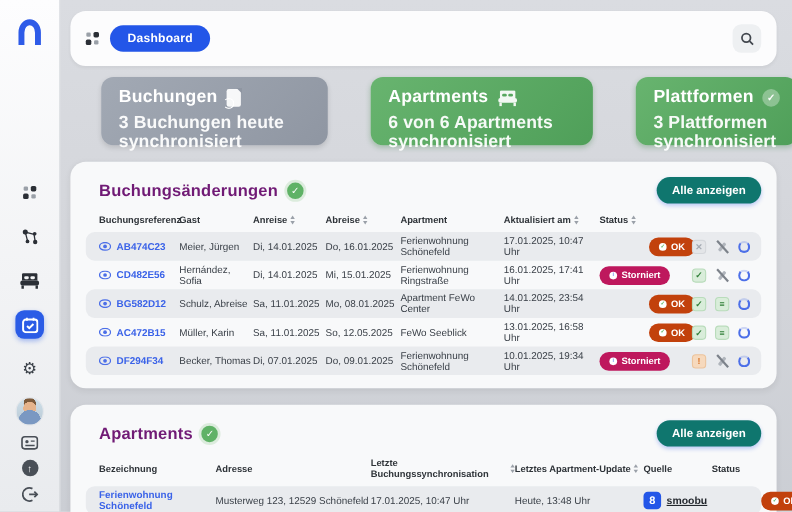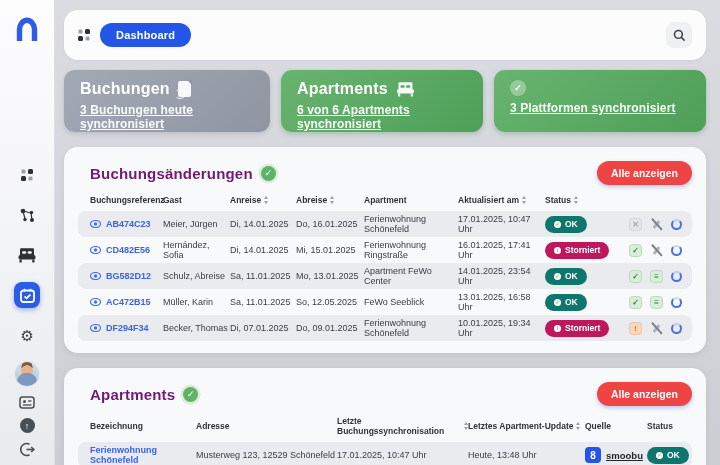--- a/index.html
+++ b/index.html
@@ -34,54 +34,54 @@
   .search-btn{margin-left:auto;width:26px;height:26px;border-radius:8px;background:#eef0f2;display:flex;align-items:center;justify-content:center;cursor:pointer;}
   
   .gridic{display:grid;grid-template-columns:5px 5px;grid-template-rows:5px 5px;gap:2px;}
   .gridic i{border-radius:1.5px;}
   .gridic i:nth-child(1){background:#9aa0a8;transform:scale(.8);}
   .gridic i:nth-child(2){background:#2b2f36;}
   .gridic i:nth-child(3){background:#2b2f36;}
   .gridic i:nth-child(4){background:#9aa0a8;transform:scale(.8);}
   
   .cards{display:flex;gap:11px;margin-top:10px;}
-  .card{height:62px;border-radius:11px;padding:10px 16px;color:#fff;cursor:pointer;}
+  .card{height:62px;border-radius:11px;padding:10px 16px;color:#fff;cursor:pointer;margin-left:28px;}
   .card.gray{flex:0 0 206px;background:linear-gradient(135deg,#a2a9b4,#8f96a2);box-shadow:0 2px 5px rgba(0,0,0,.12);}
   .card.green{background:linear-gradient(135deg,#68b46f,#4f9f59);box-shadow:0 2px 5px rgba(60,130,70,.3);}
   .card.green.c2{flex:0 0 202px;}
   .card.green.c3{flex:1;}
   .card-title{font-size:16px;font-weight:bold;display:flex;align-items:center;gap:8px;letter-spacing:.2px;}
-  .card-sub{font-size:12px;font-weight:bold;margin-top:5px;opacity:.95;letter-spacing:.1px;text-decoration:underline;}
+  .card-sub{font-size:16px;font-weight:bold;margin-top:5px;opacity:.95;letter-spacing:.1px;}
   .doc-ic{position:relative;width:13px;height:16px;background:rgba(255,255,255,.92);border-radius:2px;}
   .doc-ic::before{content:"";position:absolute;right:-1px;top:-1px;border-style:solid;border-width:0 5px 5px 0;border-color:transparent #8f96a2 transparent transparent;}
   .doc-ic::after{content:"";position:absolute;left:-3px;bottom:-2px;width:8px;height:8px;border:1.6px solid #fff;border-radius:50%;border-left-color:transparent;background:rgba(143,150,162,.0);}
   .chk-white{width:16px;height:16px;border-radius:50%;background:rgba(255,255,255,.32);display:flex;align-items:center;justify-content:center;font-size:9px;color:#fff;}
   
   .panel{background:#f8f9fa;border-radius:14px;margin-top:15px;padding:10px 14px 12px 14px;box-shadow:0 2px 6px rgba(0,0,0,.07);}
   .panel-head{display:flex;align-items:center;padding:4px 0 2px 12px;}
   .panel-title{font-size:15px;font-weight:bold;color:#701a75;letter-spacing:.2px;}
   .chk-green{width:15px;height:15px;margin-left:8px;border-radius:50%;background:#5fb266;box-shadow:0 0 0 2.5px #dcecdd;color:#fff;font-size:9px;display:flex;align-items:center;justify-content:center;}
-  .btn-all{margin-left:auto;background:#ef4444;color:#fff;font-size:10.5px;font-weight:bold;padding:6px 14px;border-radius:999px;cursor:pointer;box-shadow:0 2px 4px rgba(35,86,232,.3);}
+  .btn-all{margin-left:auto;background:#0f766e;color:#fff;font-size:10.5px;font-weight:bold;padding:6px 14px;border-radius:999px;cursor:pointer;box-shadow:0 2px 4px rgba(35,86,232,.3);}
   
   .thead,.trow{display:grid;align-items:center;}
   .b-grid{grid-template-columns:73px 67px 66px 68px 94px 87px 72px 1fr;}
   .a-grid{grid-template-columns:106px 141px 131px 117px 62px 1fr;}
   .thead{padding:8px 10px 6px 12px;font-size:8.5px;font-weight:bold;color:#2e3338;}
   .th{display:flex;align-items:center;gap:3px;}
   .sort{display:inline-flex;flex-direction:column;gap:1.5px;}
   .sort i{width:0;height:0;border-left:2.5px solid transparent;border-right:2.5px solid transparent;}
   .sort .up{border-bottom:3px solid #9aa0a8;}
   .sort .dn{border-top:3px solid #9aa0a8;}
   .trow{height:26px;padding:0 10px 0 12px;font-size:9px;color:#3a4048;border-radius:8px;}
   .trow.alt{background:#e9ebee;}
   .ref{display:flex;align-items:center;gap:5px;color:#3b63e8;font-weight:bold;cursor:pointer;}
   .link{color:#3b63e8;font-weight:bold;cursor:pointer;}
   .pill{display:inline-flex;align-items:center;gap:4px;font-size:8.5px;font-weight:bold;color:#fff;border-radius:999px;padding:3.5px 9px;width:max-content;cursor:default;}
   .pill .ic{width:7px;height:7px;border-radius:50%;background:#fff;display:flex;align-items:center;justify-content:center;font-size:5px;line-height:1;}
-  .pill.ok{background:#0f766e;}
+  .pill.ok{background:#c2410c;margin-left:45px;}
   .pill.ok .ic{color:#4cae55;}
   .pill.storno{background:#be185d;}
   .pill.storno .ic{color:#7e90f0;}
   .acts{display:flex;justify-content:flex-end;align-items:center;gap:8px;}
   .act{width:13px;height:13px;border-radius:3.5px;display:flex;align-items:center;justify-content:center;font-size:8px;font-weight:bold;cursor:pointer;}
   .act.g{background:#d9edda;color:#2e7d36;border:1px solid #b9dcbb;}
   .act.dis{background:#e3e5e8;color:#a3a9b1;border:1px solid #d4d7db;}
   .act.warn{background:#f6d9bd;color:#d9752b;border:1px solid #ecc49d;}
   .pslash{position:relative;width:13px;height:13px;cursor:pointer;}
   .pslash::before{content:"";position:absolute;left:5px;top:2px;width:3px;height:9px;background:#b0b5bc;border-radius:1px;transform:rotate(38deg);}
@@ -192,20 +192,21 @@
           <rect x="9.6" y="3.2" width="4.2" height="2.6" rx="1.2" fill="#57a75f"></rect>
           <rect x="0.5" y="7" width="17" height="4.5" rx="1.8" fill="#fff" opacity=".92"></rect>
           <rect x="1.5" y="11.5" width="2.2" height="3" fill="#fff" opacity=".92"></rect>
           <rect x="14.3" y="11.5" width="2.2" height="3" fill="#fff" opacity=".92"></rect>
         </svg>
       </div>
       <div class="card-sub">6 von 6 Apartments synchronisiert</div>
     </div>
     <div class="card green c3">
       <div class="card-title">
+        <span>Plattformen</span>
         <span class="chk-white">✓</span>
       </div>
       <div class="card-sub">3 Plattformen synchronisiert</div>
     </div>
   </div>
 
   <div class="panel">
     <div class="panel-head">
       <span class="panel-title">Buchungsänderungen</span>
       <span class="chk-green">✓</span>
@@ -298,21 +299,21 @@
     <div class="trow b-grid alt">
       <span class="ref">
         <svg width="11" height="8" viewBox="0 0 11 8">
             <ellipse cx="5.5" cy="4" rx="5" ry="3.5" fill="none" stroke="#4c6fe8" stroke-width="1.2"></ellipse>
             <circle cx="5.5" cy="4" r="1.7" fill="#4c6fe8"></circle>
           </svg>
         <span>BG582D12</span>
         </span>
       <span>Schulz, Abreise</span>
       <span>Sa, 11.01.2025</span>
-      <span>Mo, 13.01.2025</span>
+      <span>Mo, 08.01.2025</span>
       <span>Apartment FeWo Center</span>
       <span>14.01.2025, 23:54 Uhr</span>
       <span class="pill ok">
           <span class="ic">✓</span>
           <span>OK</span>
         </span>
       <span class="acts">
         <span class="act g">✓</span>
         <span class="act g">≡</span>
         <span class="sync"></span>

